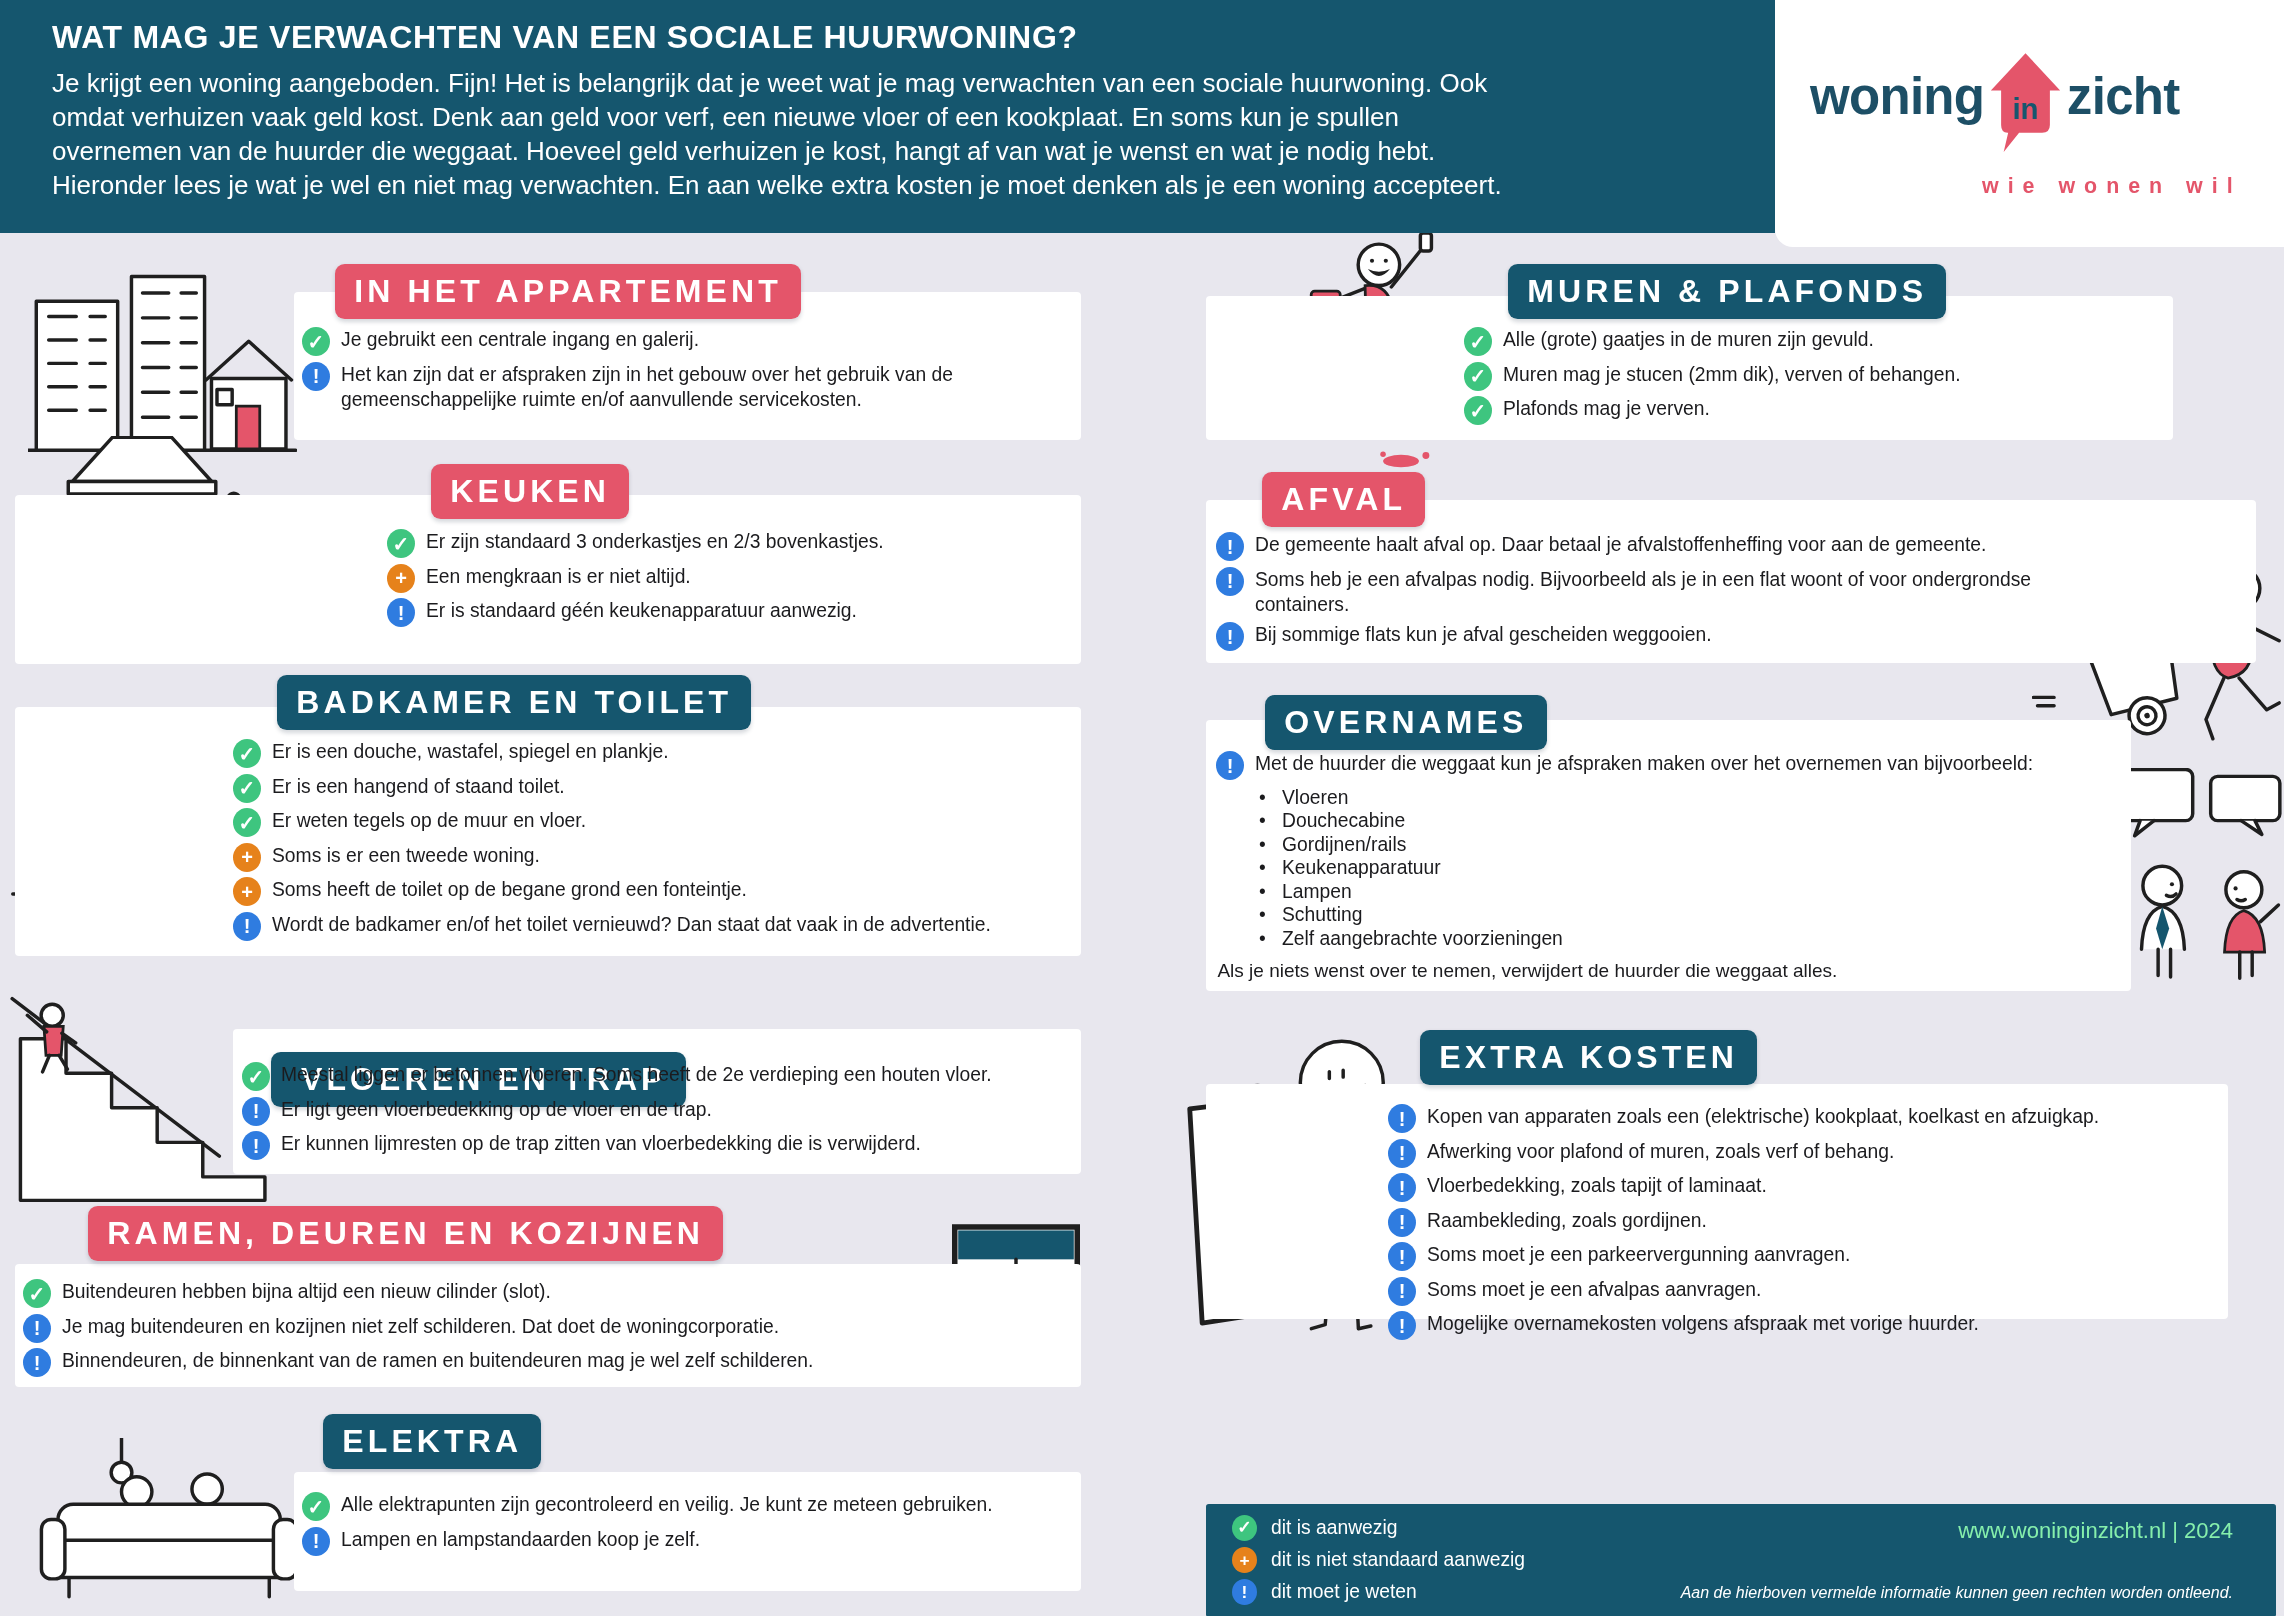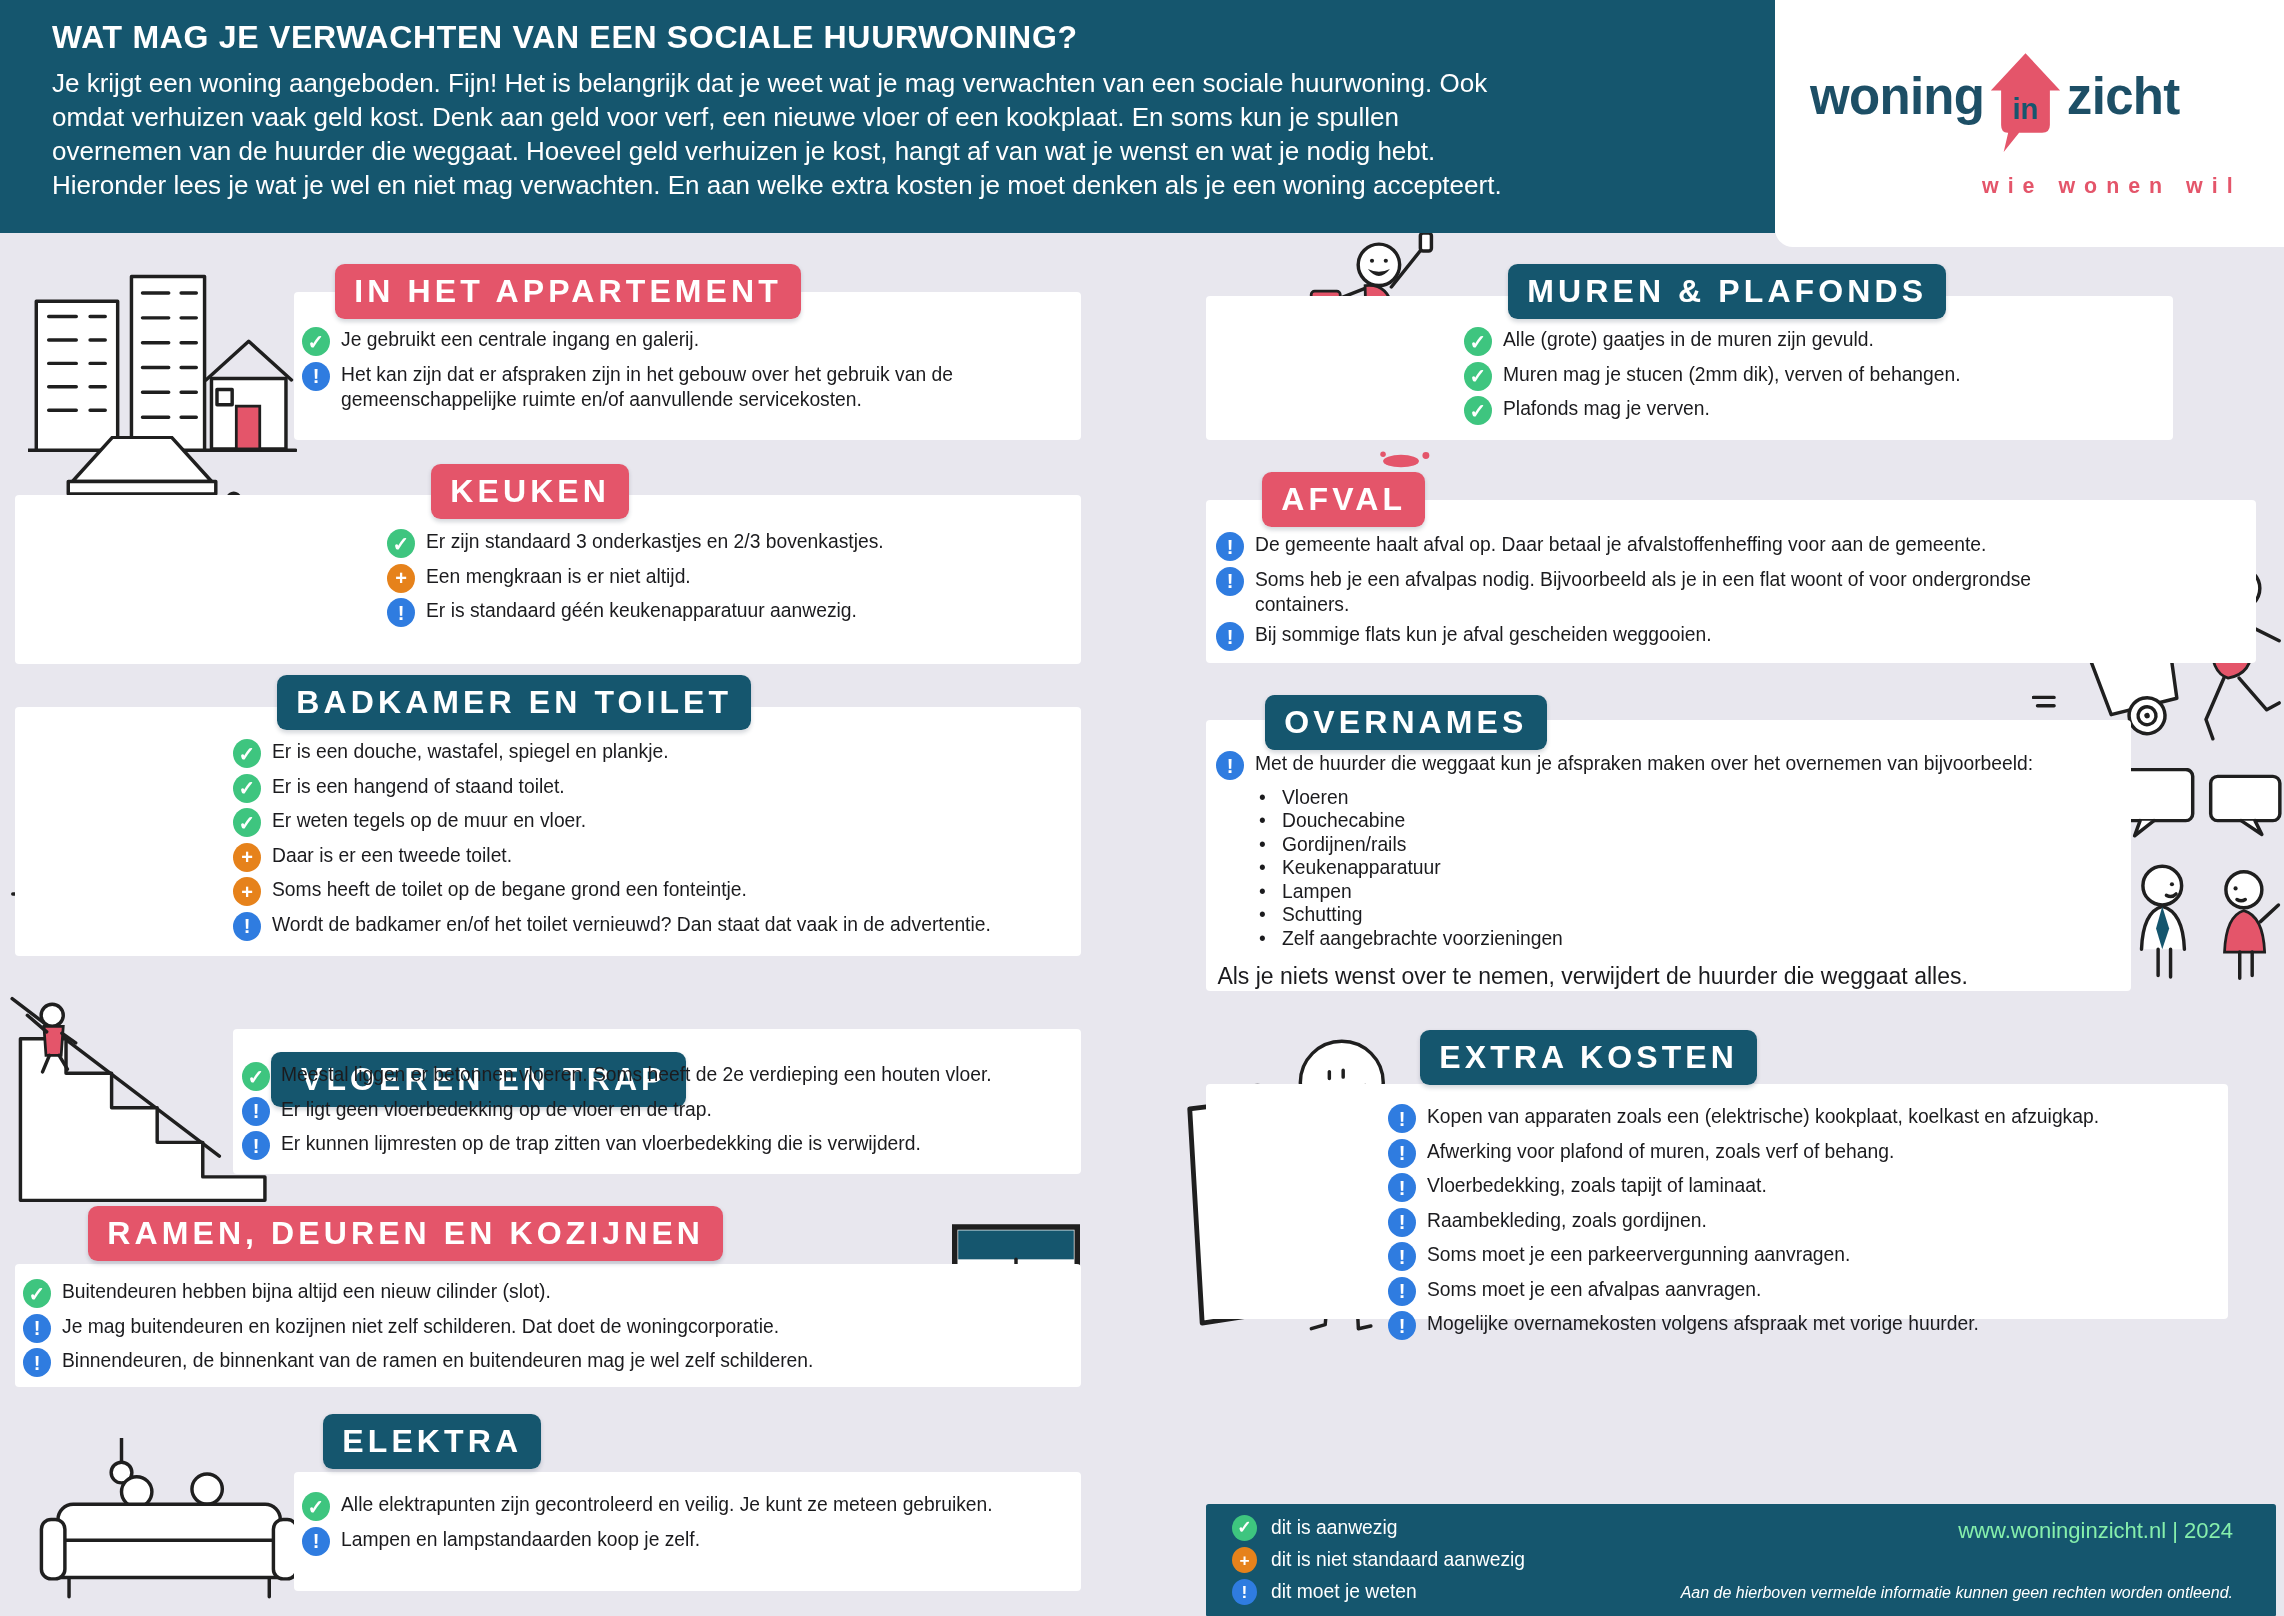--- a/index.html
+++ b/index.html
@@ -24,21 +24,21 @@
   .sec .badge{position:absolute;color:#fff;font-size:32px;font-weight:700;letter-spacing:4.1px;
               padding:9px 19.3px;border-radius:9.7px;white-space:nowrap;box-shadow:0 2.1px 4.1px rgba(20,40,60,.18);}
   .sec .items{position:absolute;}
   .item{display:flex;align-items:flex-start;margin-bottom:5.5px;}
   .item .txt{font-size:19.3px;line-height:25px;color:var(--ink);}
   .ic{flex:0 0 auto;width:28px;height:29px;border-radius:50%;color:#fff;display:flex;align-items:center;
       justify-content:center;font-weight:800;font-size:20px;margin-right:11px;line-height:1;}
   .bullets{margin:4.1px 0 1.4px 0;}
   .bullet{font-size:19.3px;line-height:23.5px;position:relative;padding-left:66px;}
   .bullet::before{content:"•";position:absolute;left:43px;}
-  .outro{font-size:23px;line-height:25px;margin-top:14px;margin-left:1.4px;}
+  .outro{font-size:19px;line-height:25px;margin-top:8px;margin-left:1.4px;}
   
   #sec-appartement .card{left:294px;top:292px;width:787px;height:148px;}
   #sec-appartement .badge{left:335px;top:264px;}
   #sec-appartement .items{left:302px;top:327px;width:765px;}
   #sec-keuken .card{left:14.5px;top:495px;width:1066px;height:169px;}
   #sec-keuken .badge{left:431px;top:464px;}
   #sec-keuken .items{left:387px;top:529px;width:680px;}
   #sec-badkamer .card{left:14.5px;top:707px;width:1066px;height:249px;}
   #sec-badkamer .badge{left:277px;top:675px;}
   #sec-badkamer .items{left:233px;top:739px;width:832px;}
@@ -307,21 +307,21 @@
           <div class="item">
             <span class="ic" style="background: rgb(62, 197, 127);">✓</span>
             <span class="txt">Er is een hangend of staand toilet.</span>
           </div>
           <div class="item">
             <span class="ic" style="background: rgb(62, 197, 127);">✓</span>
             <span class="txt">Er weten tegels op de muur en vloer.</span>
           </div>
           <div class="item">
             <span class="ic" style="background: rgb(230, 130, 27);">+</span>
-            <span class="txt">Daar is er een tweede toilet.</span>
+            <span class="txt">Soms is er een tweede woning.</span>
           </div>
           <div class="item">
             <span class="ic" style="background: rgb(230, 130, 27);">+</span>
             <span class="txt">Soms heeft de toilet op de begane grond een fonteintje.</span>
           </div>
           <div class="item">
             <span class="ic" style="background: rgb(47, 124, 224);">!</span>
             <span class="txt">Wordt de badkamer en/of het toilet vernieuwd? Dan staat dat vaak in de advertentie.</span>
           </div>
         </div>

